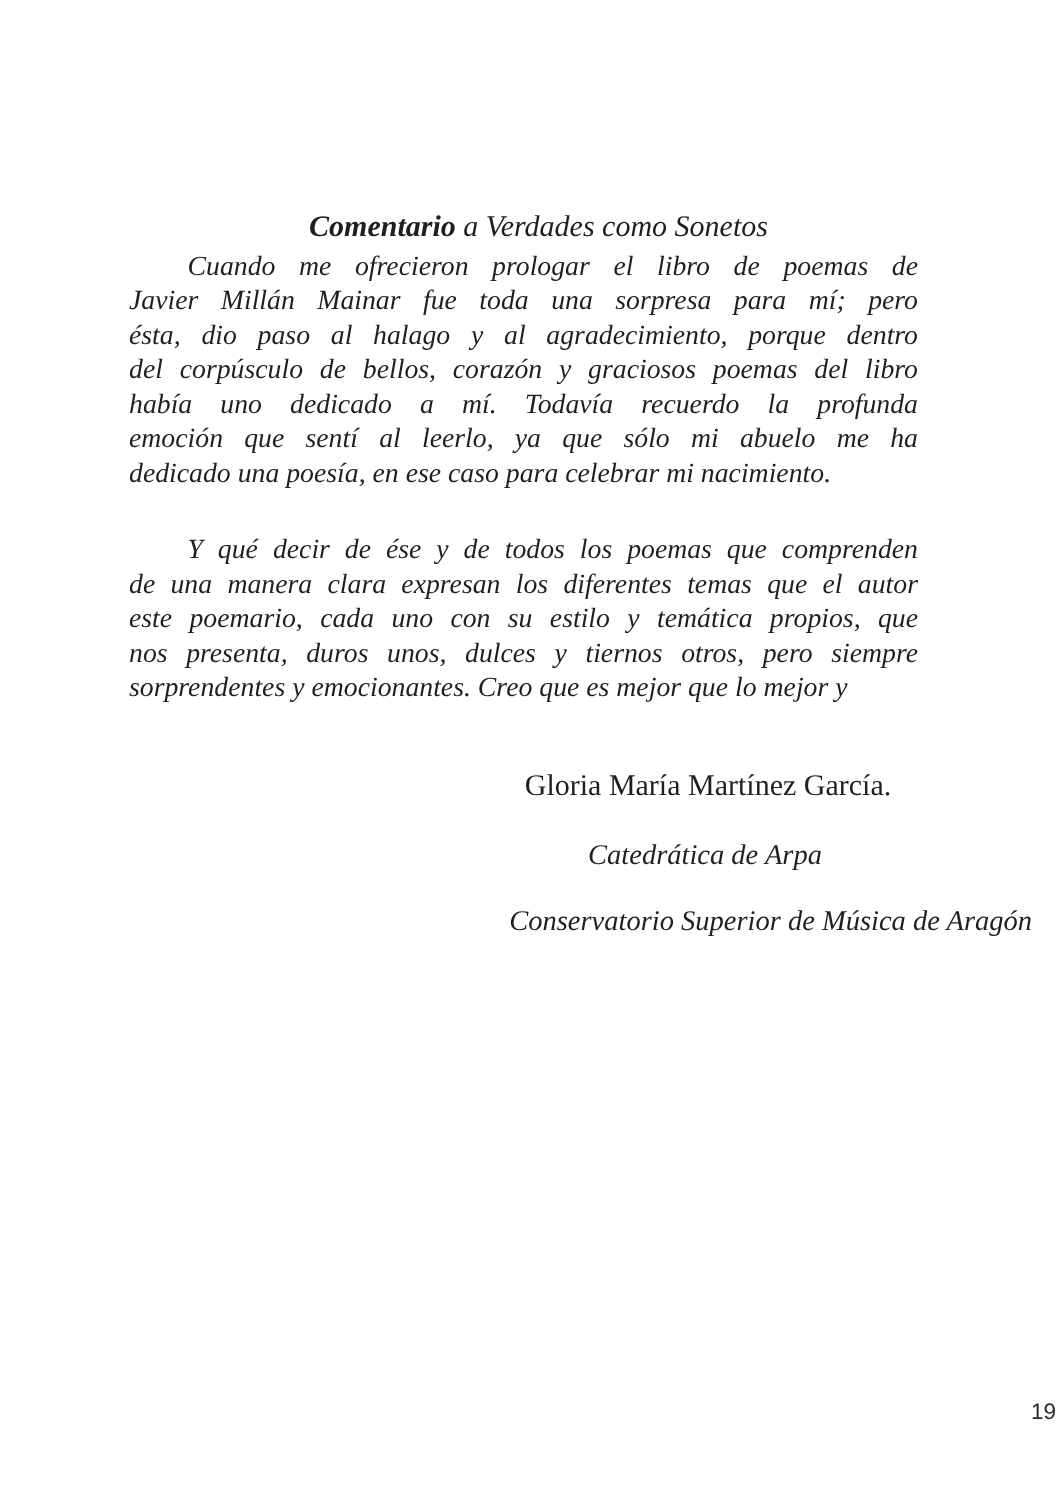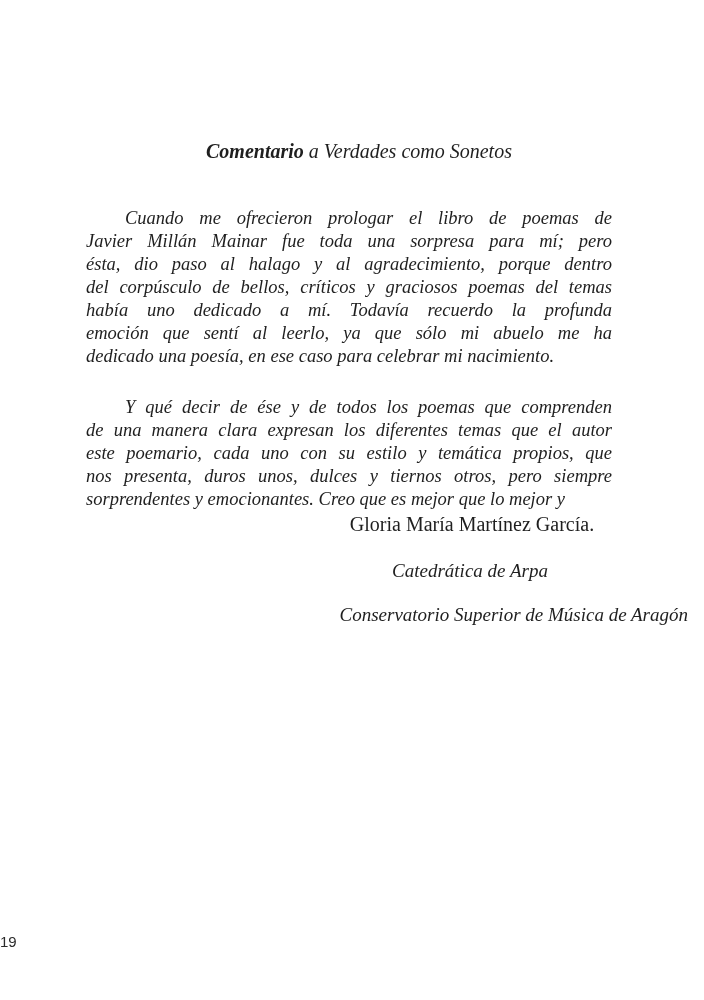--- a/index.html
+++ b/index.html
@@ -39,21 +39,21 @@
     line-height: 23px;
   }
   .para-1 { top: 167px; }
   .para-2 { top: 356px; }
   .line {
     text-align: justify;
     text-align-last: justify;
     height: 23px;
   }
   .para .line:last-child { text-align-last: left; }
-  .para .line:first-child { text-indent: 39px; margin-top: 40px; }
+  .para .line:first-child { text-indent: 39px; }
 
   .sig-line {
     position: absolute;
     left: 86px;
     width: 526px;
     text-align: center;
   }
   .sig-name {
     top: 513px;
     font-size: 20px;
@@ -72,40 +72,40 @@
     font-size: 19px;
     font-style: italic;
     transform: translateX(76px);
     text-align: right;
   }
   .page-number {
     position: absolute;
     top: 933px;
     left: 0;
     width: 704px;
-    text-align: left;
+    text-align: right;
     font-family: "Liberation Sans", sans-serif;
     font-size: 15px;
     color: #2b2b2b;
   }
 </style>
 </head>
 <body>
 
 <div class="page">
 
   <div class="title">
     <span class="title-bold">Comentario</span><span class="title-italic"> a Verdades como Sonetos</span>
   </div>
 
   <div class="para para-1">
       <div class="line">Cuando me ofrecieron prologar el libro de poemas de</div>
       <div class="line">Javier Millán Mainar fue toda una sorpresa para mí; pero</div>
       <div class="line">ésta, dio paso al halago y al agradecimiento, porque dentro</div>
-      <div class="line">del corpúsculo de bellos, críticos y graciosos poemas del temas</div>
+      <div class="line">del corpúsculo de bellos, corazón y graciosos poemas del libro</div>
       <div class="line">había uno dedicado a mí. Todavía recuerdo la profunda</div>
       <div class="line">emoción que sentí al leerlo, ya que sólo mi abuelo me ha</div>
       <div class="line">dedicado una poesía, en ese caso para celebrar mi nacimiento.</div>
     </div>
 
   <div class="para para-2">
       <div class="line">Y qué decir de ése y de todos los poemas que comprenden</div>
       <div class="line">de una manera clara expresan los diferentes temas que el autor</div>
       <div class="line">este poemario, cada uno con su estilo y temática propios, que</div>
       <div class="line">nos presenta, duros unos, dulces y tiernos otros, pero siempre</div>

